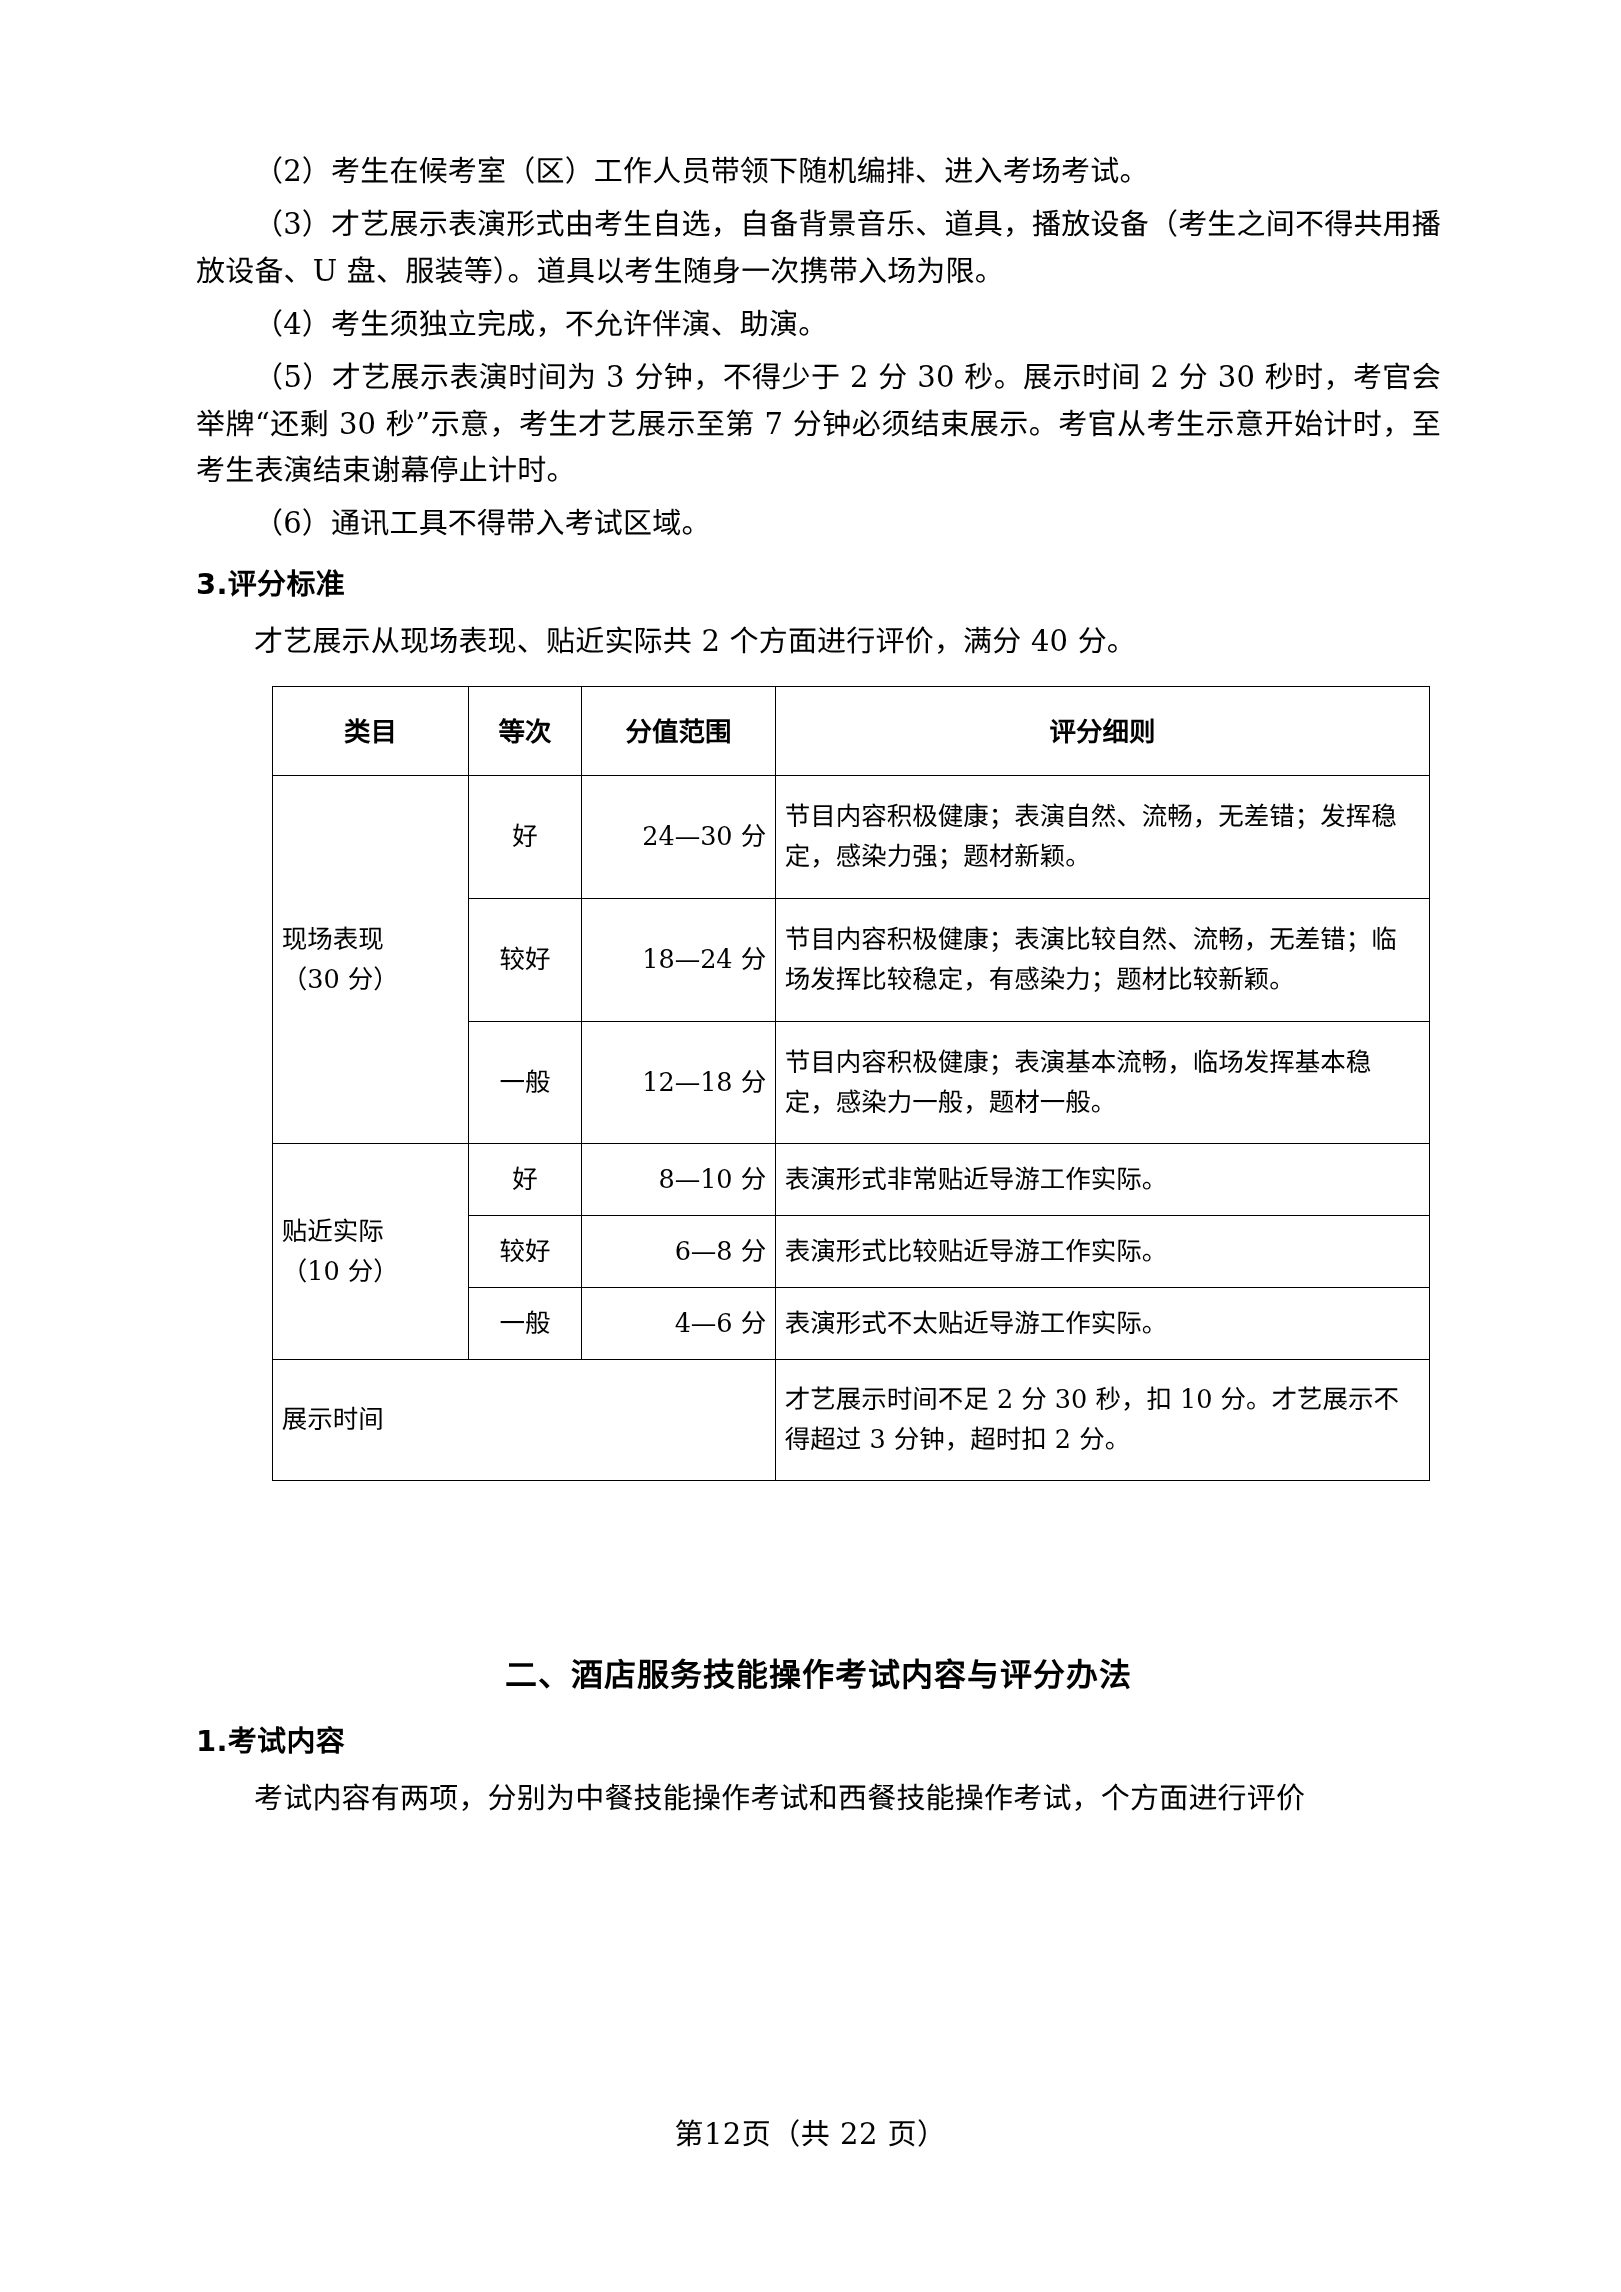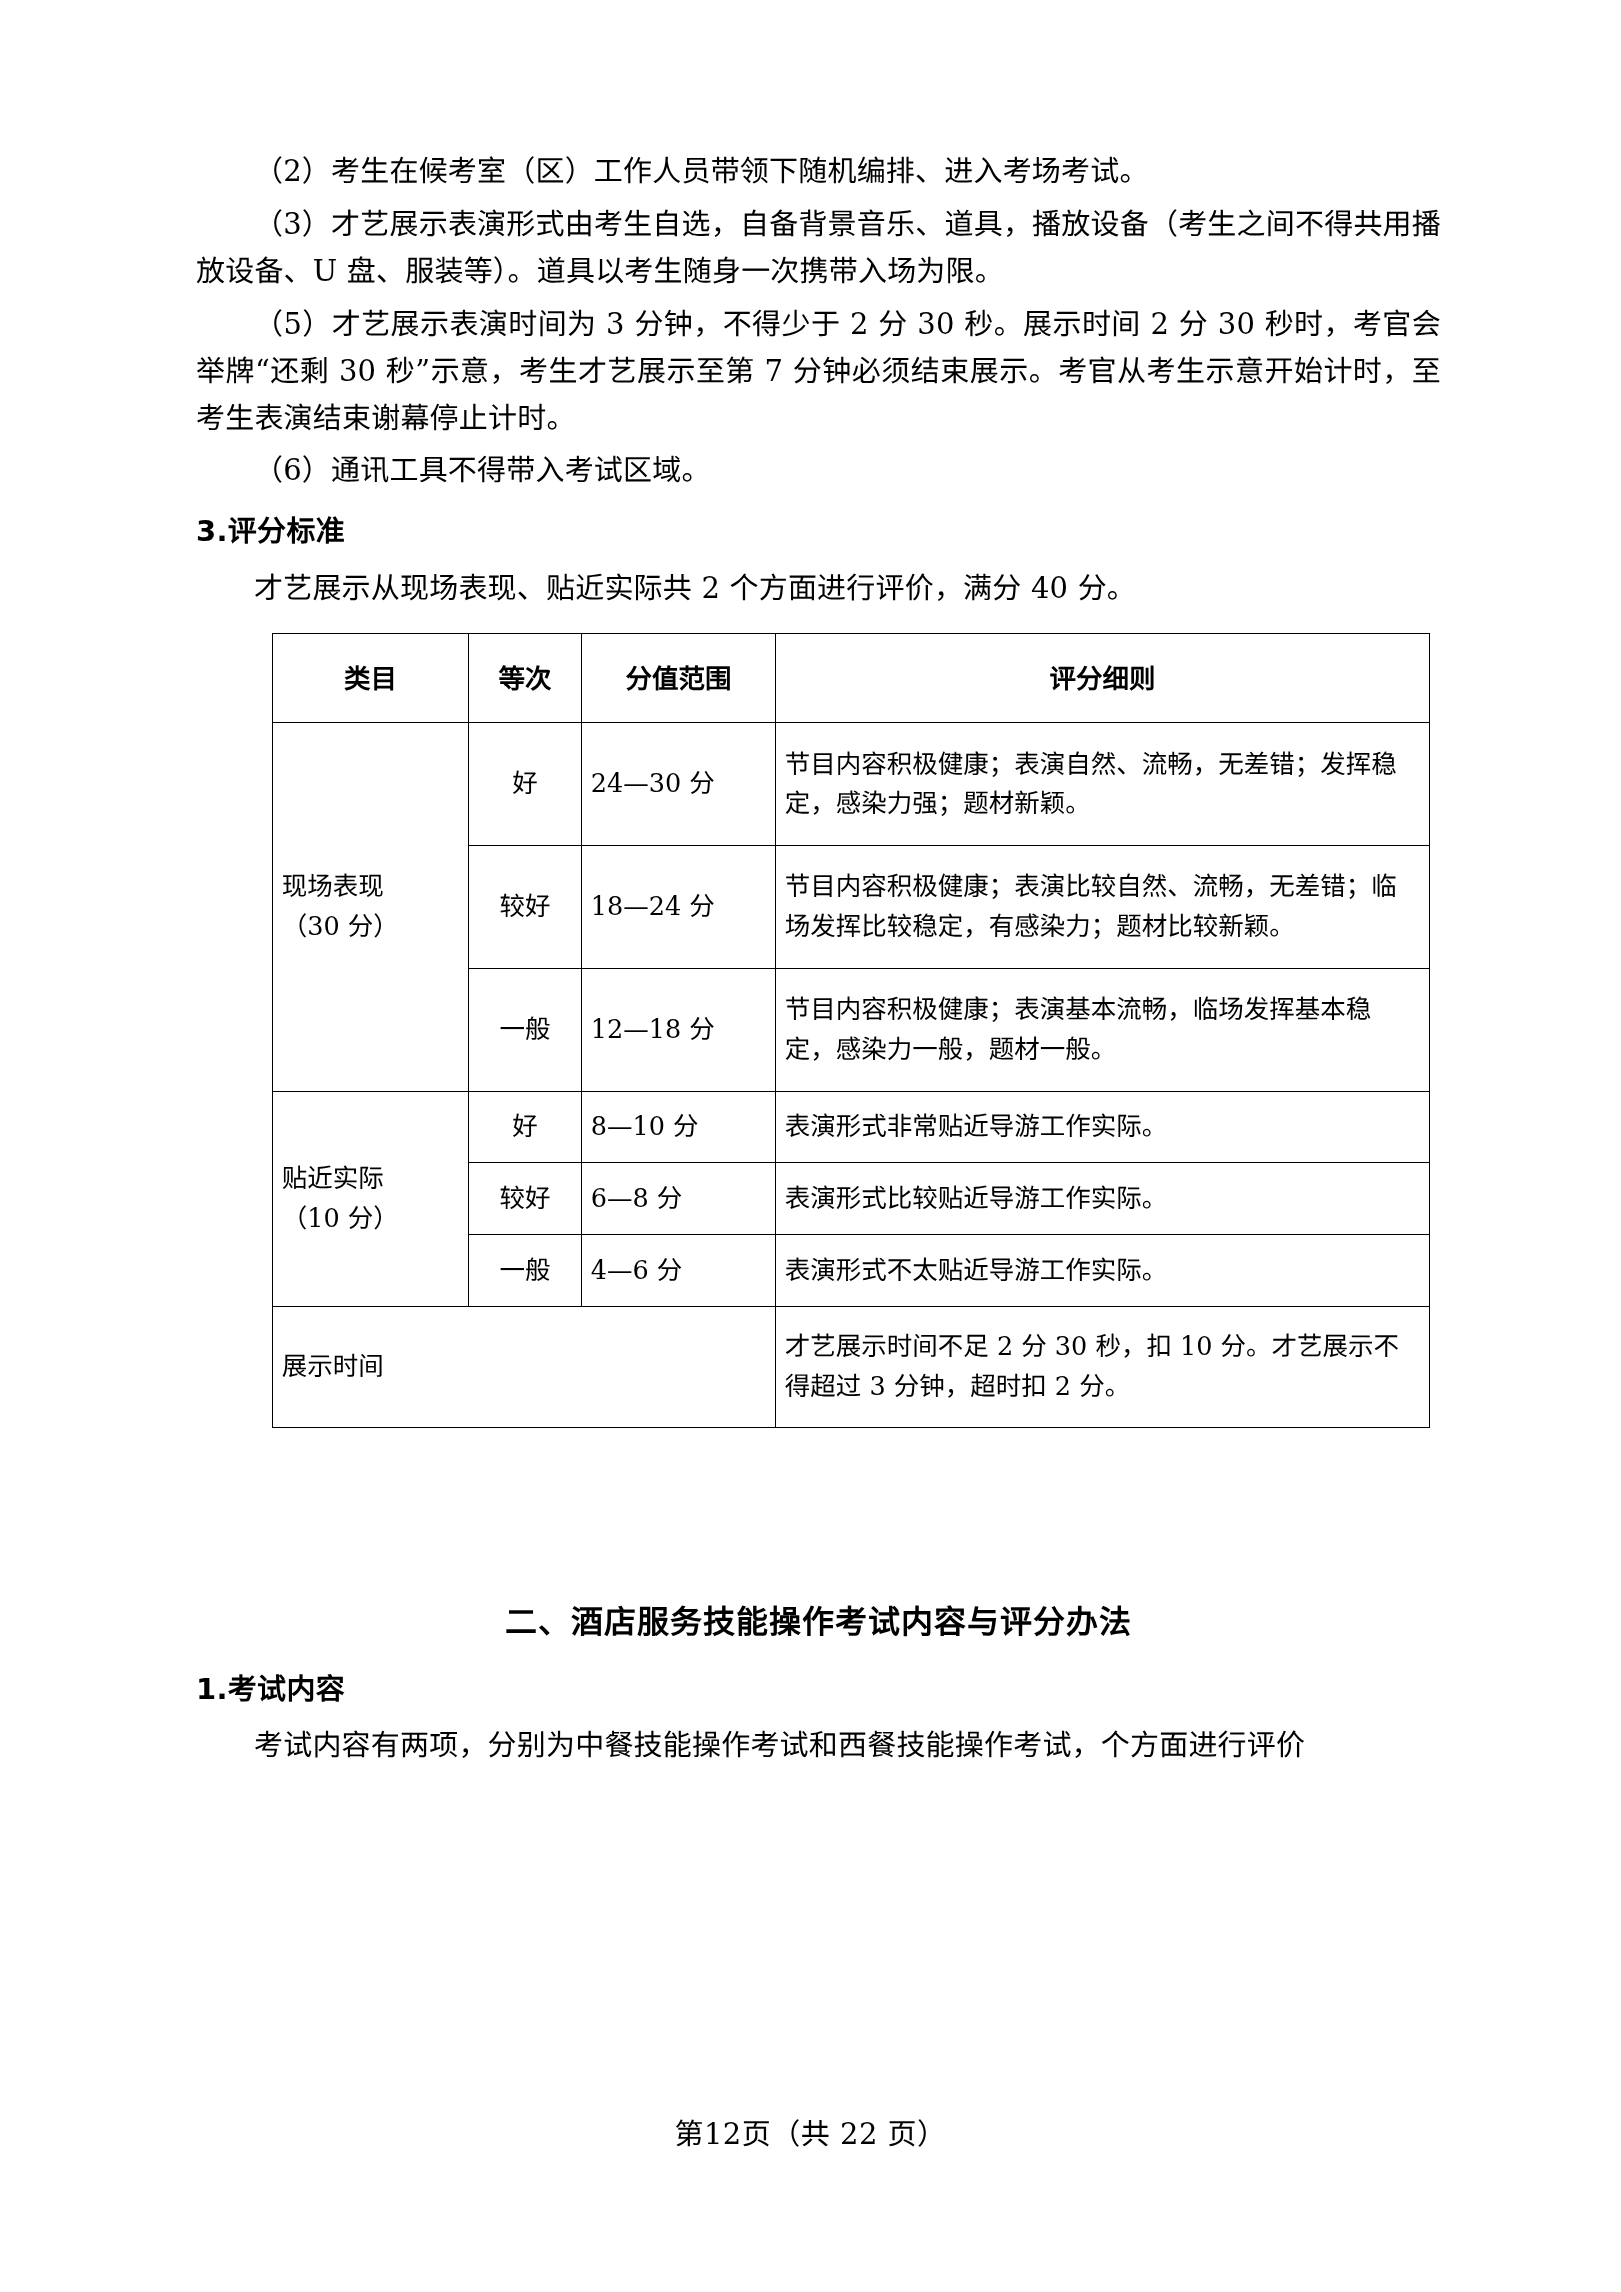--- a/index.html
+++ b/index.html
@@ -88,21 +88,21 @@
   }
   table.score-table th {
     text-align: center;
     font-weight: bold;
     height: 76px;
     font-family: "DejaVu Sans", "Liberation Sans", sans-serif;
     font-size: 26.5px;
   }
   td.c-cat { text-align: left; width: 196px; }
   td.c-grade { text-align: center; width: 113px; }
-  td.c-range { text-align: left; width: 194px; }
+  td.c-range { text-align: right; width: 194px; }
   td.c-detail { text-align: left; }
   col.col-cat { width: 196px; }
   col.col-grade { width: 113px; }
   col.col-range { width: 194px; }
   col.col-detail { width: 654px; }
   tr.r-tall td { height: 110px; }
   tr.r-short td { height: 59px; }
   tr.r-time td { height: 108px; }
 
   
@@ -121,20 +121,21 @@
 </style>
 </head>
 <body>
 
 <div class="page">
 
   <div class="content">
 
     <p class="body-text">（2）考生在候考室（区）工作人员带领下随机编排、进入考场考试。</p>
     <p class="body-text">（3）才艺展示表演形式由考生自选，自备背景音乐、道具，播放设备（考生之间不得共用播放设备、U 盘、服装等）。道具以考生随身一次携带入场为限。</p>
+    <p class="body-text">（4）考生须独立完成，不允许伴演、助演。</p>
     <p class="body-text">（5）才艺展示表演时间为 3 分钟，不得少于 2 分 30 秒。展示时间 2 分 30 秒时，考官会举牌“还剩 30 秒”示意，考生才艺展示至第 7 分钟必须结束展示。考官从考生示意开始计时，至考生表演结束谢幕停止计时。</p>
     <p class="body-text">（6）通讯工具不得带入考试区域。</p>
 
     <h3 class="sub-head">3.评分标准</h3>
 
     <p class="body-text">才艺展示从现场表现、贴近实际共 2 个方面进行评价，满分 40 分。</p>
 
     <div class="score-table-wrap">
       <table class="score-table">
         <colgroup>

